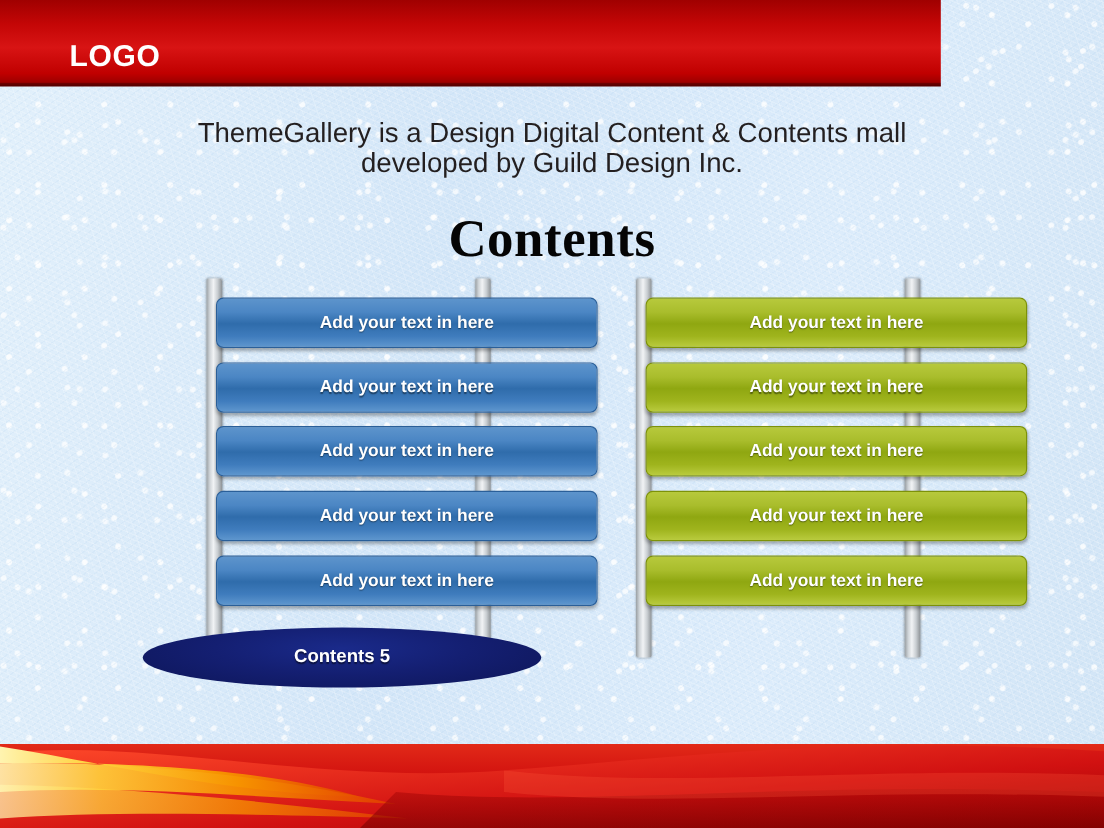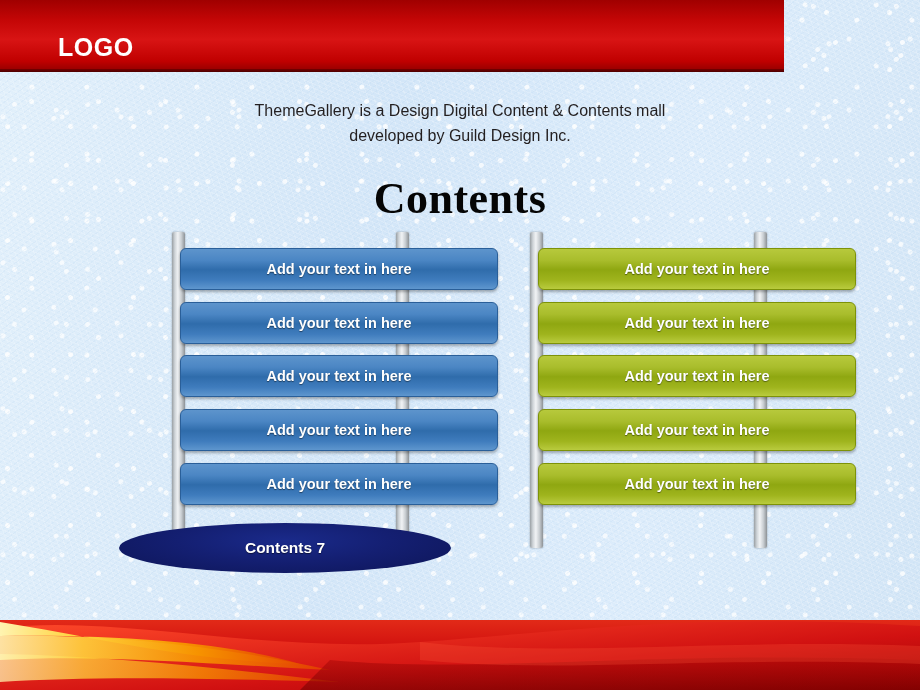--- a/index.html
+++ b/index.html
@@ -68,21 +68,21 @@
     font-weight: bold;
     color: #ffffff;
     letter-spacing: 0.5px;
   }
   
   #subtitle {
     position: absolute;
     left: 0; top: 98px;
     width: 920px;
     text-align: center;
-    font-size: 16px;
+    font-size: 23px;
     color: #231f20;
     line-height: 25px;
   }
   #main-title {
     position: absolute;
     left: 0; top: 173px;
     width: 920px;
     text-align: center;
     font-family: Liberation Serif, serif;
     font-size: 44px;
@@ -186,21 +186,21 @@
     <div>developed by Guild Design Inc.</div>
   </div>
 
   <div id="main-title">Contents</div>
 
   <div class="group" id="group-left">
     <div class="post post-l"></div>
     <div class="post post-r"></div>
 
     <div class="ellipse">
-      <div class="ellipse-label">Contents 7</div>
+      <div class="ellipse-label">Contents 5</div>
     </div>
 
     <div class="plank plank-blue" style="top:20px">Add your text in here</div>
     <div class="plank plank-blue" style="top:74px">Add your text in here</div>
     <div class="plank plank-blue" style="top:127px">Add your text in here</div>
     <div class="plank plank-blue" style="top:181px">Add your text in here</div>
     <div class="plank plank-blue" style="top:235px">Add your text in here</div>
   </div>
 
   <div class="group" id="group-right">

